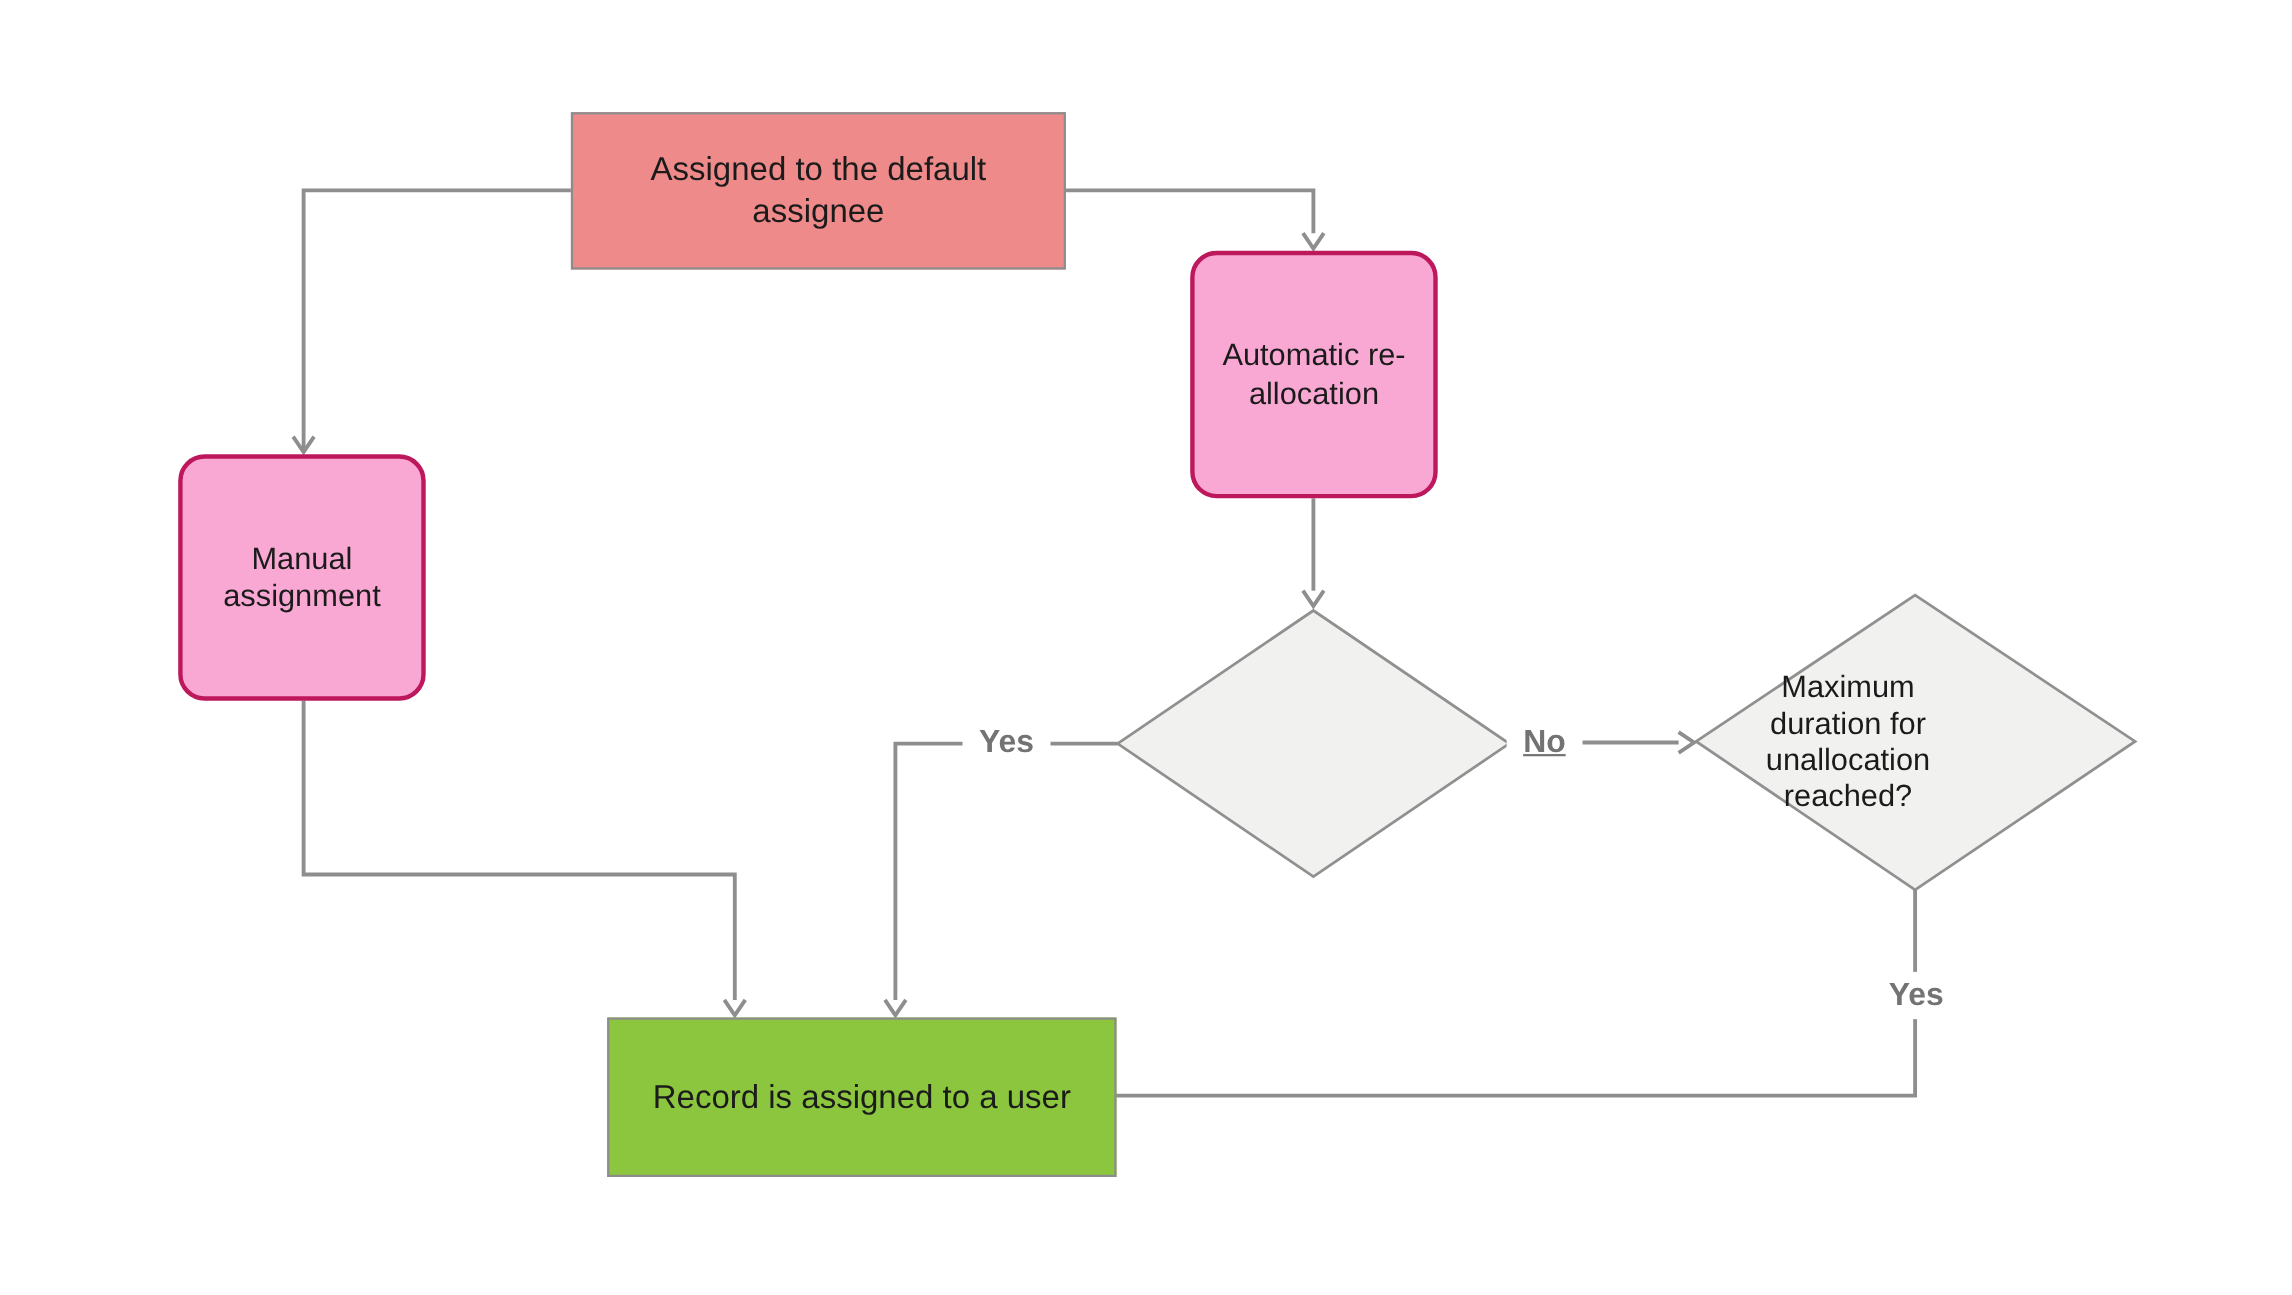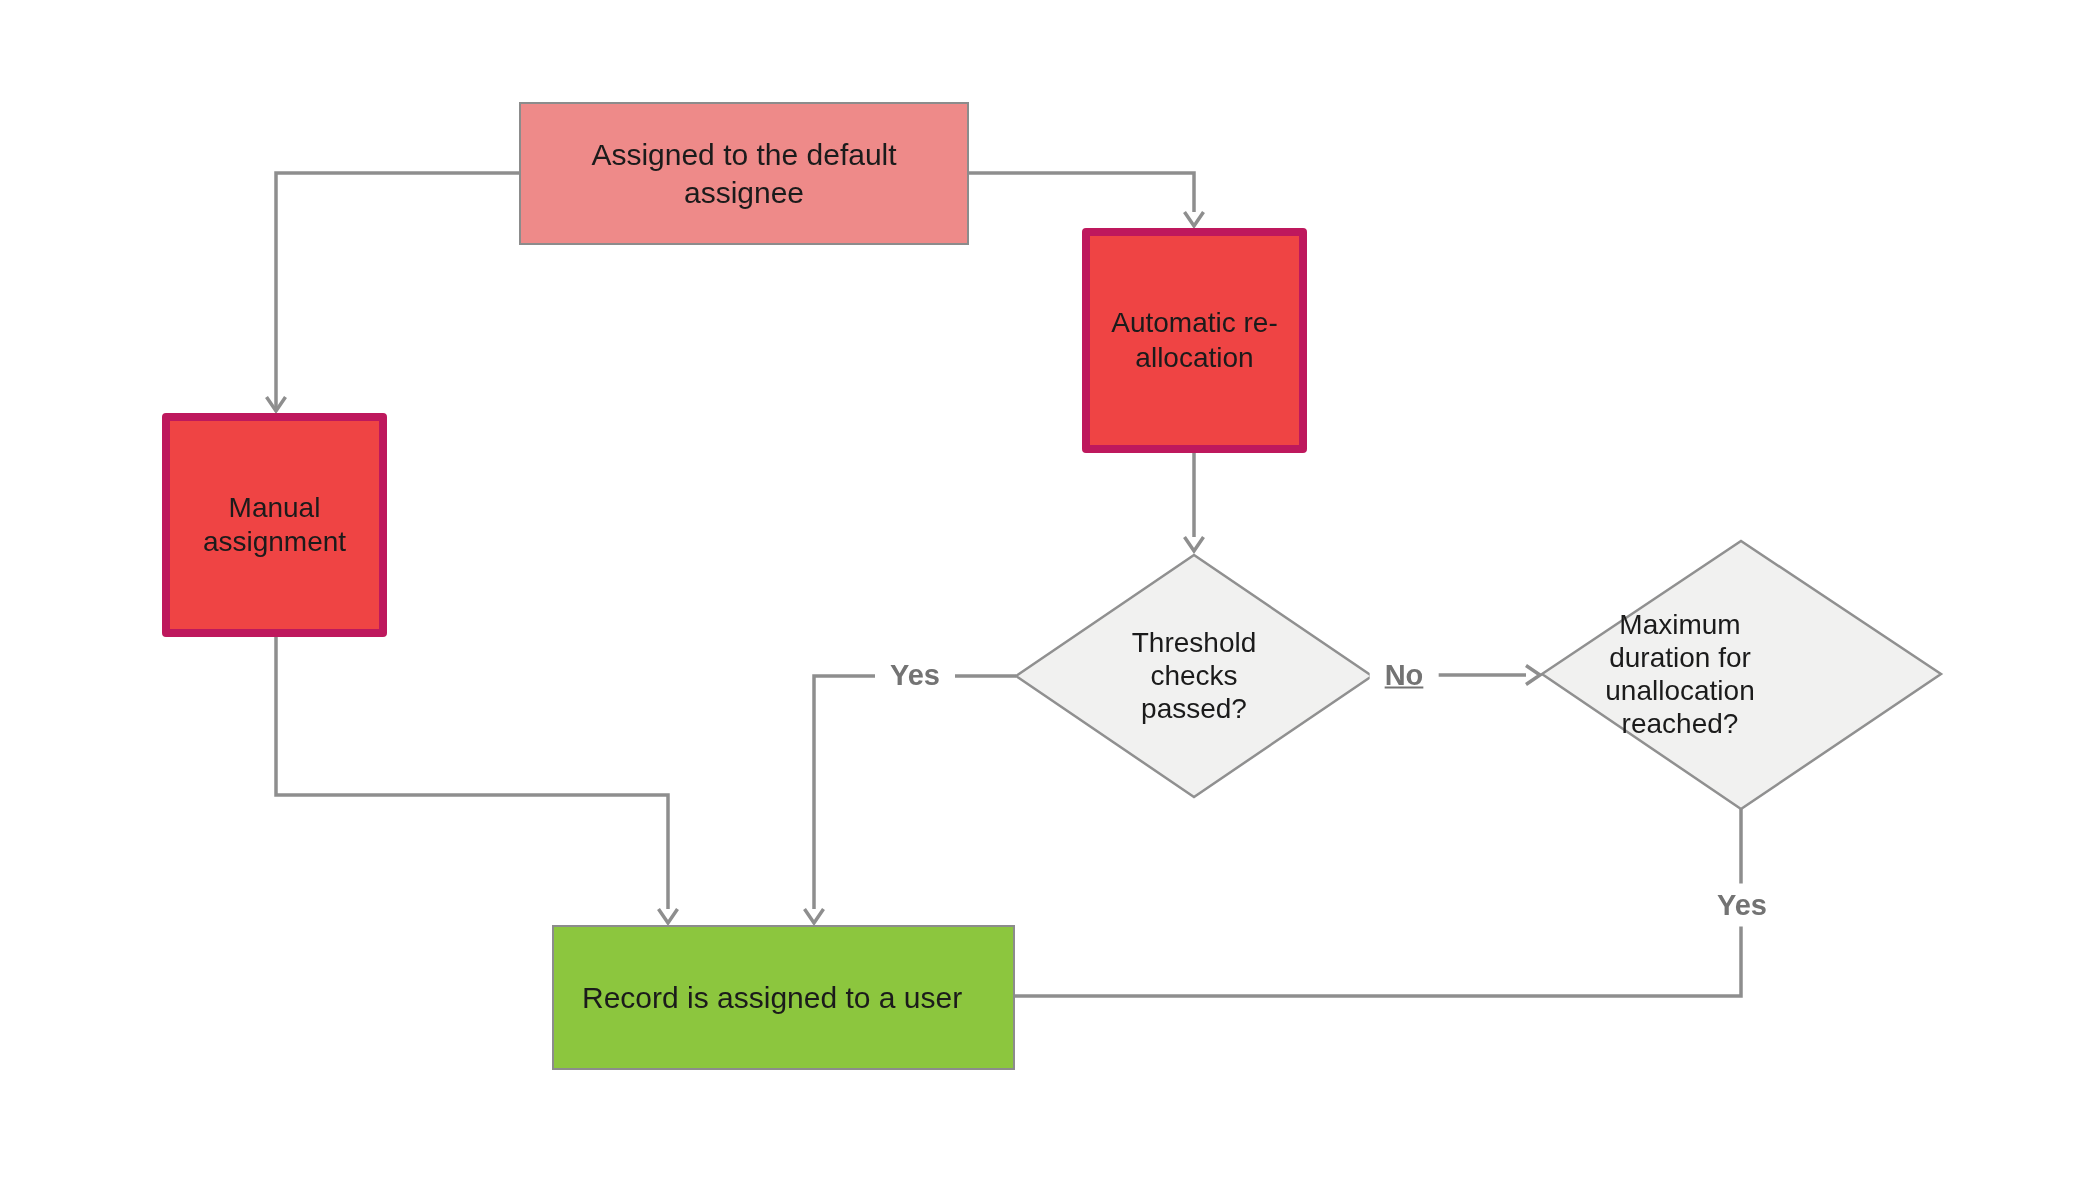--- a/index.html
+++ b/index.html
@@ -36,20 +36,21 @@
     stroke-linejoin: miter;
   }
   .shape-diamond {
     stroke: #909090;
     stroke-width: 2.5;
   }
   .node {
     position: absolute;
     display: flex;
     align-items: center;
+    justify-content: center;
     text-align: center;
     color: #1b1b1b;
     font-size: 28px;
     line-height: 1.22;
     box-sizing: border-box;
   }
   .node-rect {
     border: 2px solid #8c8c8c;
     font-size: 30px;
     line-height: 1.25;
@@ -58,23 +59,23 @@
     left: 519px; top: 102px; width: 450px; height: 143px;
     background: #ee8a89;
     padding: 0 44px;
   }
   #node-end {
     left: 552px; top: 925px; width: 463px; height: 145px;
     background: #8cc63e;
     padding: 0 28px;
   }
   .node-rounded {
-    background: #ef4444;
-    border: 8px solid #be185d;
-    border-radius: 4px;
+    background: #f9a8d4;
+    border: 4px solid #be185d;
+    border-radius: 24px;
   }
   #node-manual {
     left: 162px; top: 413px; width: 225px; height: 224px;
     padding: 0 16px;
   }
   #node-auto {
     left: 1082px; top: 228px; width: 225px; height: 225px;
     padding: 0 14px;
   }
   .diamond-label {
@@ -142,21 +143,20 @@
   </div>
 
   <div class="node node-rounded" id="node-manual">
     <span>Manual assignment</span>
   </div>
 
   <div class="node node-rounded" id="node-auto">
     <span>Automatic re-allocation</span>
   </div>
 
-  <div class="diamond-label" id="label-threshold">Threshold checks passed?</div>
   <div class="diamond-label" id="label-maxdur">Maximum duration for unallocation reached?</div>
 
   <div class="node node-rect" id="node-end">
     <span>Record is assigned to a user</span>
   </div>
 
   <div class="edge-label" id="edge-label-yes-threshold">Yes</div>
   <div class="edge-label" id="edge-label-no-threshold">No</div>
   <div class="edge-label" id="edge-label-yes-maxdur">Yes</div>
 

